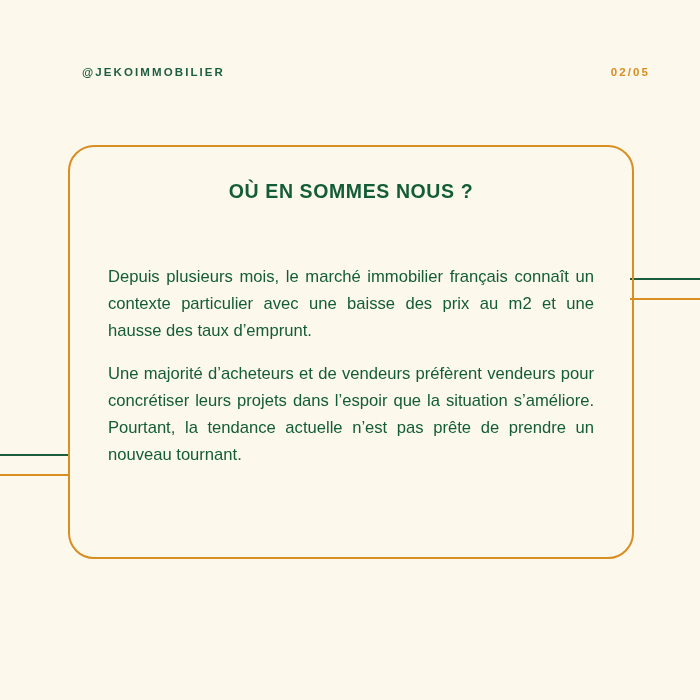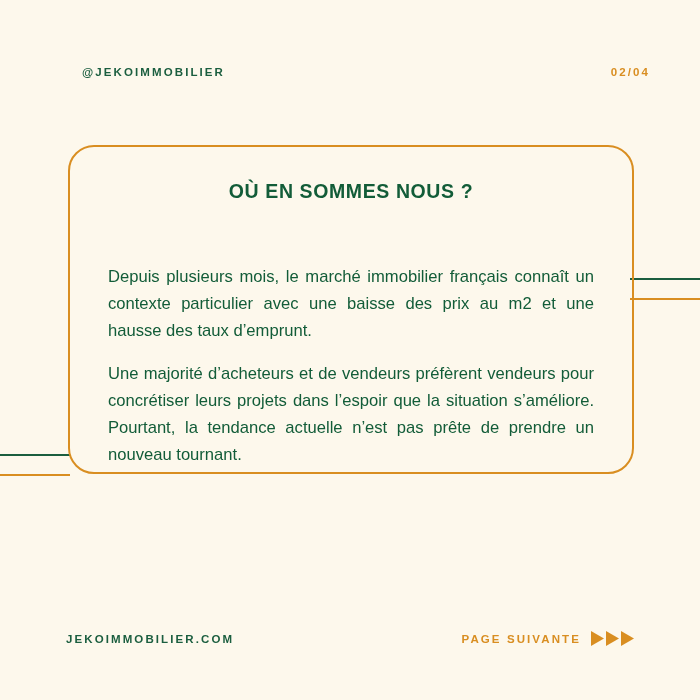--- a/index.html
+++ b/index.html
@@ -75,21 +75,21 @@
     width: 70px;
     background: #d98e21;
   }
 
   
   .card {
     position: absolute;
     left: 68px;
     top: 145px;
     width: 566px;
-    height: 329px;
+    height: 414px;
     border: 2px solid #d98e21;
     border-radius: 26px;
     box-sizing: border-box;
     background: transparent;
   }
   .card-title {
     text-align: center;
     margin: 33px 0 0 0;
     font-size: 19.5px;
     font-weight: 700;
@@ -144,47 +144,30 @@
   }
   .arrows svg { display: block; }
 </style>
 </head>
 <body>
 
 <div class="slide">
 
   <div class="header">
     <div class="handle">@JEKOIMMOBILIER</div>
-    <div class="pager">02/04</div>
+    <div class="pager">02/05</div>
   </div>
 
   <div class="line line-left-green"></div>
   <div class="line line-left-orange"></div>
   <div class="line line-right-green"></div>
   <div class="line line-right-orange"></div>
 
   <div class="card">
     <h1 class="card-title">OÙ EN SOMMES NOUS ?</h1>
     <div class="card-body">
       <p>Depuis plusieurs mois, le marché immobilier français connaît un contexte particulier avec une baisse des prix au m2 et une hausse des taux d’emprunt.</p>
       <p>Une majorité d’acheteurs et de vendeurs préfèrent vendeurs pour concrétiser leurs projets dans l’espoir que la situation s’améliore. Pourtant, la tendance actuelle n’est pas prête de prendre un nouveau tournant.</p>
     </div>
   </div>
 
-  <div class="footer">
-    <div class="site">JEKOIMMOBILIER.COM</div>
-    <div class="next">
-      <span class="next-label">PAGE SUIVANTE</span>
-      <span class="arrows">
-        <svg width="13" height="15" viewBox="0 0 13 15">
-            <polygon points="0,0 13,7.5 0,15" fill="#d98e21"></polygon>
-          </svg>
-        <svg width="13" height="15" viewBox="0 0 13 15">
-            <polygon points="0,0 13,7.5 0,15" fill="#d98e21"></polygon>
-          </svg>
-        <svg width="13" height="15" viewBox="0 0 13 15">
-            <polygon points="0,0 13,7.5 0,15" fill="#d98e21"></polygon>
-          </svg>
-      </span>
-    </div>
-  </div>
 
 </div>
 
 </body></html>

